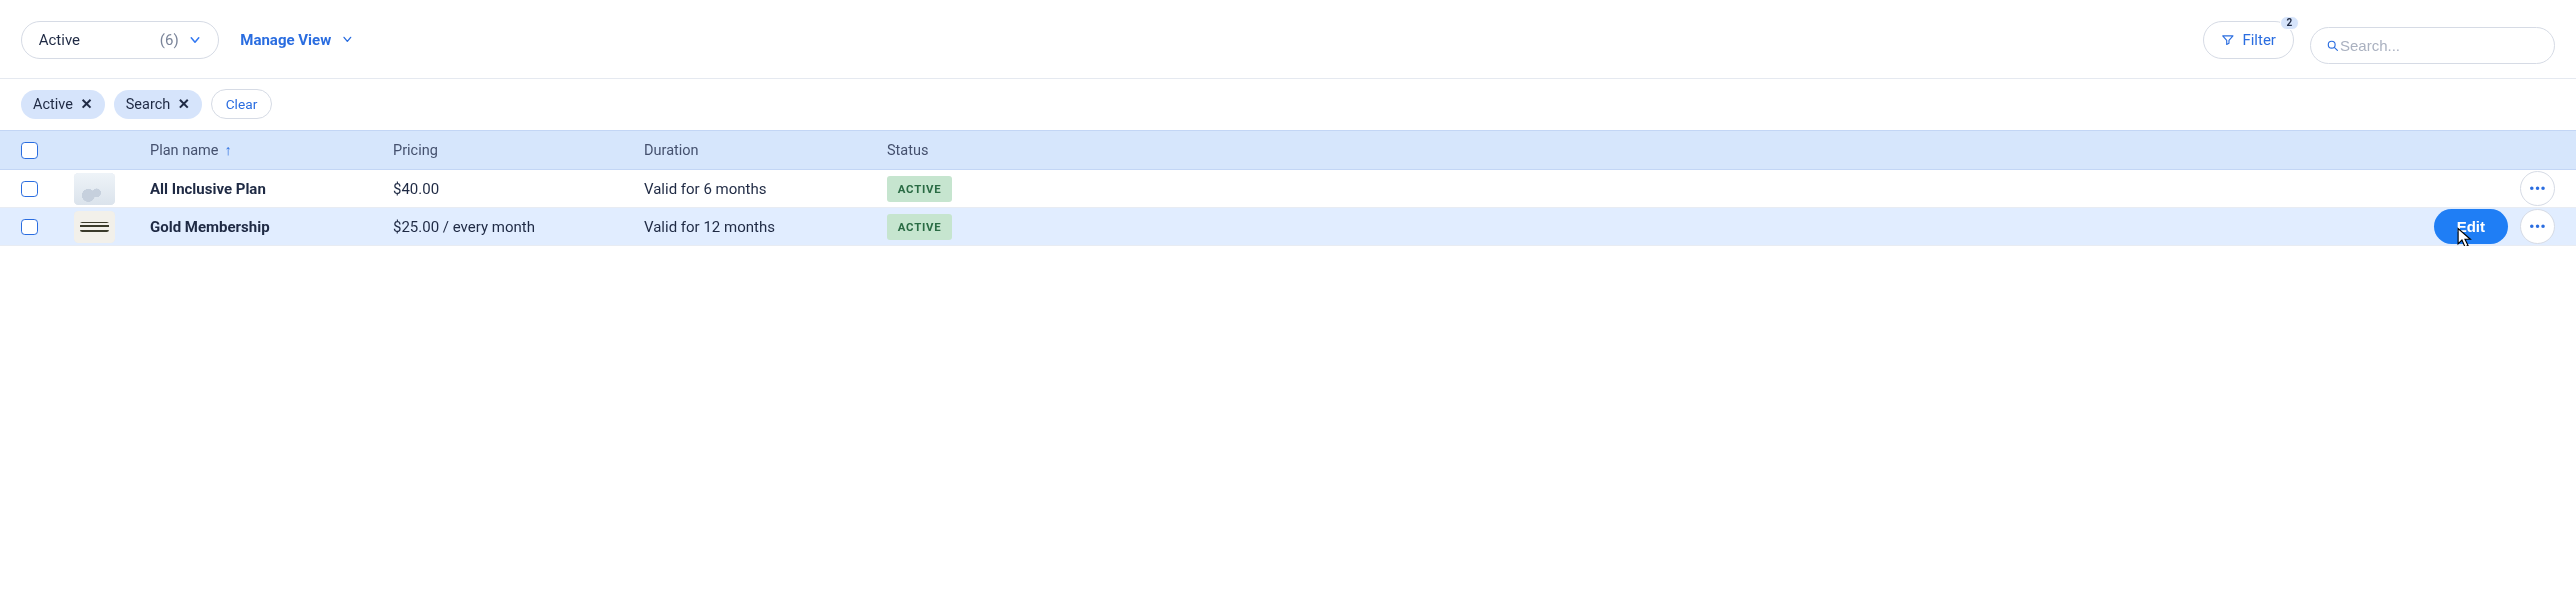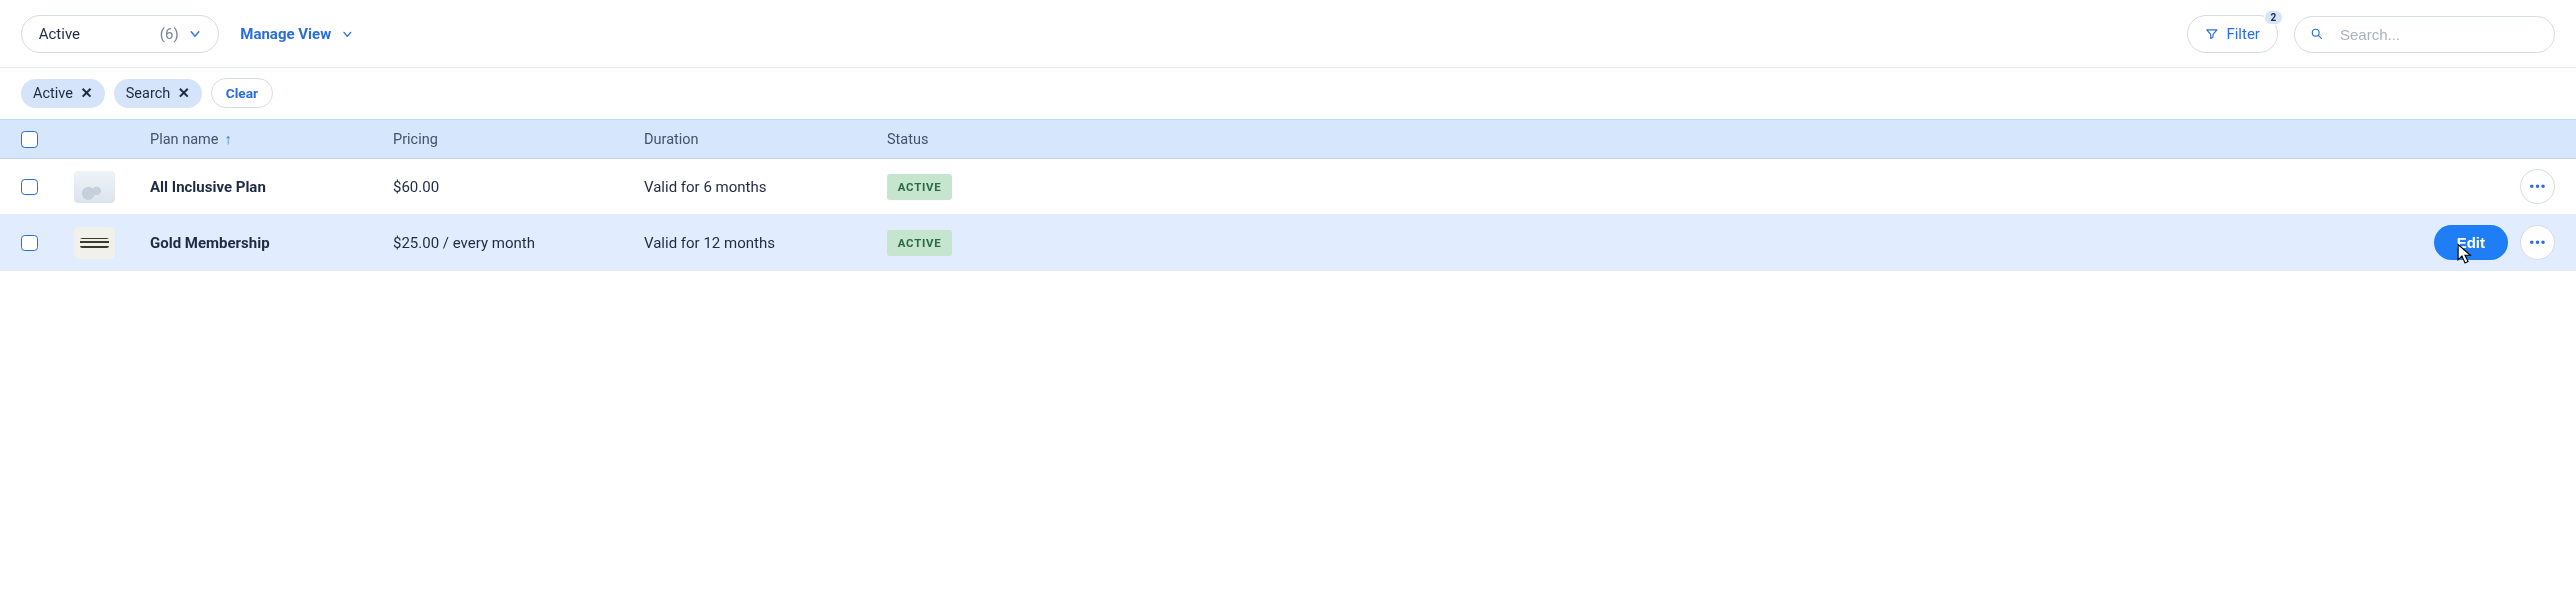--- a/index.html
+++ b/index.html
@@ -69,25 +69,26 @@
     border-radius: 760px;
     font-size: 10px;
     font-weight: 700;
     padding: 0.8px 5.3px;
     border: 1.5px solid #fff;
   }
 
   .search-wrap {
     display: inline-flex;
     align-items: center;
-    gap: 16px;
+    gap: 0;
     border: 0.8px solid #d6dbe5;
     border-radius: 760px;
     padding: 9px 15px;
     min-width: 236px;
+    margin-top: 12px;
   }
   .search-wrap .mag { color: #2a6de0; }
   .search-input {
     border: none;
     outline: none;
     font-size: 15px;
     color: #7a8499;
     background: transparent;
     flex: 1;
   }
@@ -113,21 +114,21 @@
   }
   .chip .x { font-weight: bold; color: #1f2a44; }
   .clear-btn {
     display: inline-flex;
     align-items: center;
     border: 0.8px solid #d6dbe5;
     border-radius: 760px;
     padding: 6px 13.7px;
     font-size: 13.7px;
     color: #2a6de0;
-    font-weight: 700;
+    font-weight: 400;
     cursor: pointer;
   }
 
   
   .tbl { width: 100%; }
   .thead {
     display: grid;
     grid-template-columns: 53px 76px 243px 251px 243px 190px 1fr;
     align-items: center;
     background: #d6e6fc;
@@ -137,21 +138,21 @@
     font-size: 14.5px;
     color: #45516e;
   }
   .th { display:flex; align-items:center; gap:6px; }
   .sort-arrow { color:#2a6de0; font-weight:bold; }
 
   .trow {
     display: grid;
     grid-template-columns: 53px 76px 243px 251px 243px 190px 1fr;
     align-items: center;
-    padding: 10px 21px;
+    padding: 1px 21px;
     border-bottom: 0.8px solid #e8ecf3;
     font-size: 15px;
     color: #1f2a44;
   }
   .trow.selected { background: #e1edff; }
 
   .checkbox {
     width: 16.7px; height: 16.7px;
     border: 1.5px solid #2a6de0;
     border-radius: 3.8px;
@@ -317,21 +318,21 @@
   </div>
 
   <div class="trow">
     <div>
         <div class="checkbox"></div>
       </div>
     <div>
         <div class="thumb a"></div>
       </div>
     <div class="plan-name">All Inclusive Plan</div>
-    <div>$60.00</div>
+    <div>$40.00</div>
     <div>Valid for 6 months</div>
     <div><span class="status-badge">ACTIVE</span></div>
     <div class="row-actions">
       <div class="more-btn">
         <span>•••</span>
       </div>
     </div>
   </div>
 
   <div class="trow selected">

